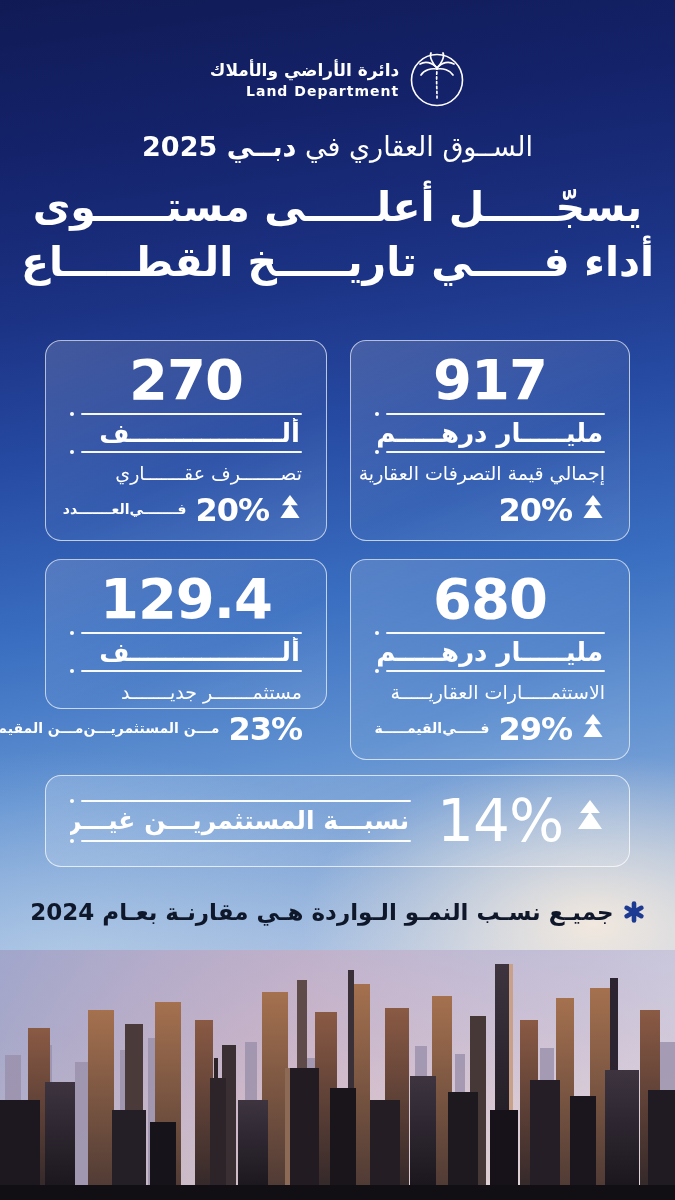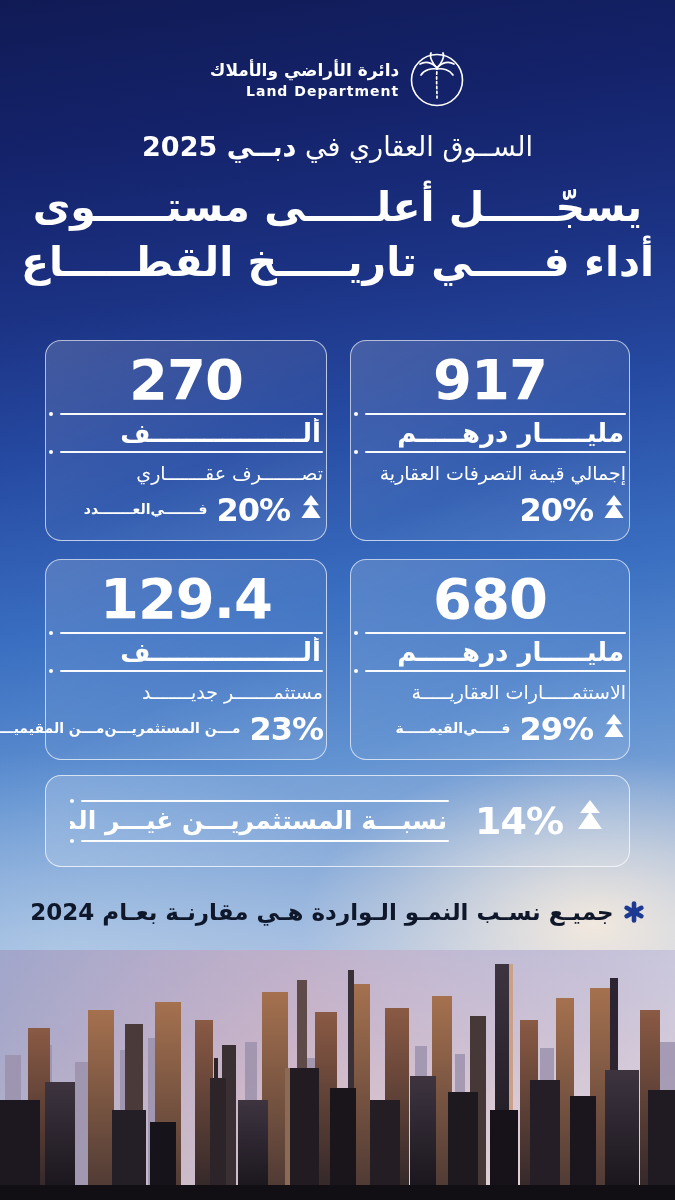--- a/index.html
+++ b/index.html
@@ -22,44 +22,44 @@
   .logo .en{font-size:14px;font-weight:700;letter-spacing:1px;line-height:1.3;}
   .logo svg{display:block;}
   .title{position:absolute;top:131px;left:0;right:0;text-align:center;font-size:27px;font-weight:400;letter-spacing:.2px;}
   .title b{font-weight:800;}
   .headline{position:absolute;top:180px;left:0;right:0;text-align:center;font-size:41px;font-weight:800;line-height:1.35;}
   
   .card{
     position:absolute;border-radius:16px;box-sizing:border-box;
     border:1.5px solid rgba(255,255,255,.65);
     background:linear-gradient(155deg, rgba(255,255,255,.17), rgba(255,255,255,.04) 60%, rgba(255,255,255,.10));
-    padding:10px 3px 12px;
+    padding:10px 24px 12px;
   }
   .c-tr{top:340px;left:350px;width:280px;height:201px;}
   .c-tl{top:340px;left:45px;width:282px;height:201px;}
   .c-br{top:559px;left:350px;width:280px;height:201px;}
-  .c-bl{top:559px;left:45px;width:282px;height:201px;}
+  .c-bl{top:559px;left:45px;width:282px;height:150px;}
   .num{font-size:56px;font-weight:800;text-align:center;line-height:1.05;letter-spacing:-1px;}
   .rule{display:flex;direction:ltr;align-items:center;gap:7px;margin:2px 0;}
   .rule .dot{width:4px;height:4px;border-radius:50%;background:#fff;flex:0 0 auto;}
   .rule .line{flex:1;height:2px;background:rgba(255,255,255,.96);border-radius:1px;}
   .unit{font-size:26px;font-weight:800;text-align:right;line-height:1.18;padding:0 2px;white-space:nowrap;overflow:hidden;}
   .label{font-size:19px;font-weight:400;text-align:right;margin-top:8px;line-height:1.25;white-space:nowrap;}
   .growth{display:flex;align-items:center;gap:9px;margin-top:8px;}
   .growth .arrow{flex:0 0 auto;display:flex;}
   .growth .pct{font-size:32px;font-weight:700;line-height:1;letter-spacing:-1px;}
   .growth .desc{display:flex;flex-direction:row;font-size:14px;font-weight:700;line-height:1.25;text-align:right;white-space:nowrap;}
   
   .banner{
     position:absolute;top:775px;left:45px;width:585px;height:92px;border-radius:16px;box-sizing:border-box;
     border:1.5px solid rgba(255,255,255,.7);
     background:linear-gradient(155deg, rgba(255,255,255,.20), rgba(255,255,255,.06) 60%, rgba(255,255,255,.12));
     display:flex;align-items:center;gap:12px;padding:10px 24px;
   }
-  .banner .pct{font-size:38px;font-weight:700;letter-spacing:-1px;line-height:1;}
+  .banner .pct{font-size:58px;font-weight:400;letter-spacing:-1px;line-height:1;}
   .banner .lbl-wrap{flex:1;min-width:0;margin-right:14px;}
   .banner .lbl{font-size:25px;font-weight:800;text-align:right;line-height:1.2;padding:1px 2px;white-space:nowrap;overflow:hidden;}
   
   .footnote{position:absolute;top:899px;left:0;right:0;display:flex;justify-content:center;align-items:center;gap:9px;
     color:#0f172a;font-size:23px;font-weight:800;}
   
   .skyline{position:absolute;left:0;bottom:0;width:675px;height:250px;}
 </style>
 </head>
 <body>

